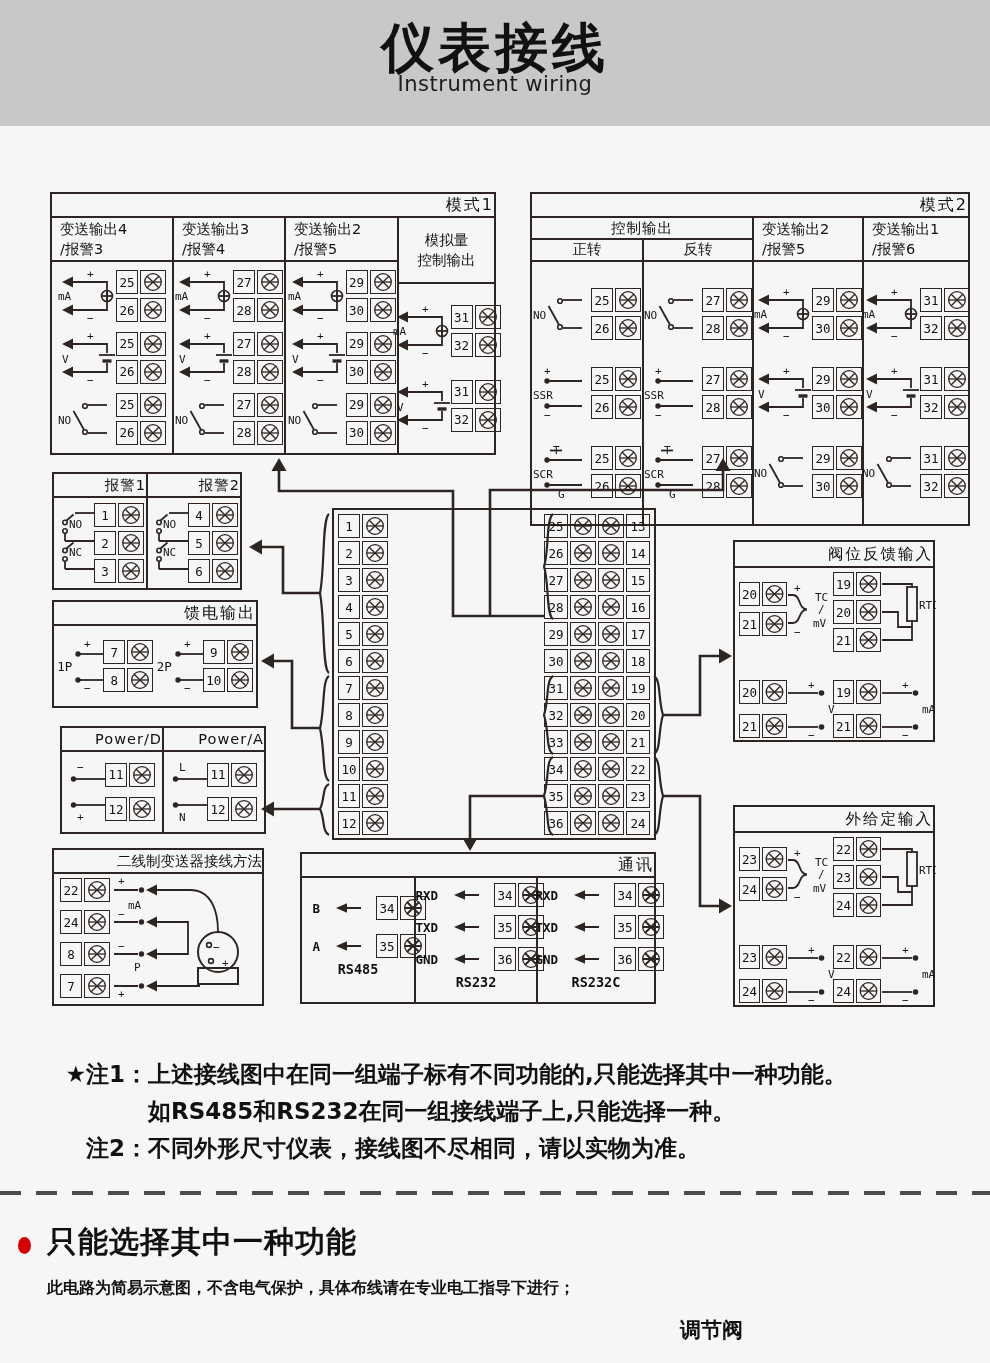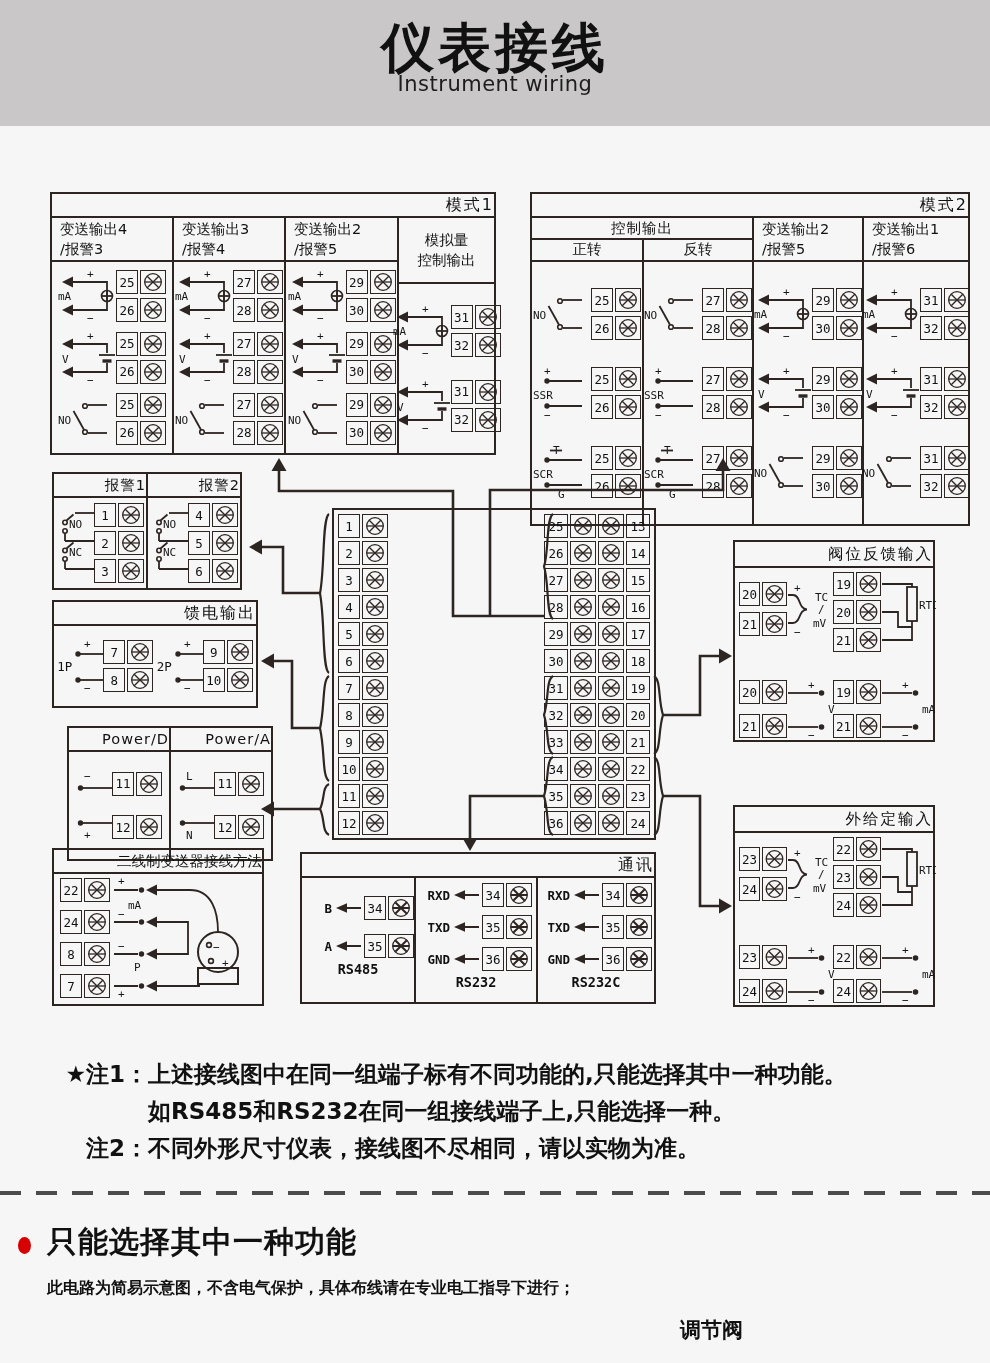--- a/index.html
+++ b/index.html
@@ -58,21 +58,21 @@
   .chead{height:24px;line-height:22px;border-bottom:2.2px solid var(--line);text-align:right;font-size:14.5px;letter-spacing:1px}
   .ccontent{flex:1;display:flex;align-items:center;justify-content:flex-start;padding-left:2px}
 
   
   #feed-box{left:52px;top:473px;width:206px;height:108px;display:flex;flex-direction:column}
   .fcontent{flex:1;display:flex;align-items:center;justify-content:space-evenly}
   .fgroup{display:flex;align-items:center}
   .flabel{font-family:"DejaVu Sans Mono",monospace;font-size:12.5px;margin-right:1px}
 
   
-  #power-box{left:67px;top:599px;width:206px;height:135px}
+  #power-box{left:60px;top:599px;width:206px;height:108px}
   .pcontent{flex:1;display:flex;flex-direction:column;justify-content:space-evenly;align-items:center;padding:2px 0}
   .prow{display:flex;align-items:center}
 
   
   #twowire-box{left:52px;top:721px;width:212px;height:158px;display:flex;flex-direction:column}
   #twowire-box .btitle{font-size:14.5px;letter-spacing:0}
   .twcontent{flex:1;position:relative}
   .twcontent .trow{position:absolute}
   .twcontent svg.wire{position:absolute;left:0;top:0}
 
@@ -90,21 +90,21 @@
   .quad{position:absolute;display:flex;gap:1px}
   .quad .tnum{width:21px}
   .quad .tscrew{width:25px}
 
   
   #comm-box{left:300px;top:725px;width:356px;height:152px;display:flex;flex-direction:column}
   .commcols{flex:1;display:flex}
   .commcol{display:flex;flex-direction:column;align-items:center;min-width:0}
   .commcol + .commcol{border-left:2.2px solid var(--line)}
   .pins{display:flex;flex-direction:column}
-  .pinrow{display:flex;align-items:center;gap:3px}
+  .pinrow{display:flex;align-items:center;gap:15px}
   .plabel{min-width:30px;text-align:right;font-family:"DejaVu Sans Mono",monospace;font-size:12.5px;font-weight:700}
   .pinrow svg line{stroke:var(--line);stroke-width:2}
   .pinrow svg .af{fill:var(--line)}
   .gname{font-family:"DejaVu Sans Mono",monospace;font-size:13.5px;font-weight:700;margin-top:3px}
 
   
   #overlay{position:absolute;left:0;top:0;width:990px;height:935px;pointer-events:none;z-index:6}
   #overlay .cl{stroke:var(--line);stroke-width:2.6;fill:none}
   #overlay .np{stroke:var(--line);stroke-width:2.2;fill:none}
   #overlay .af{fill:var(--line);stroke:none}

